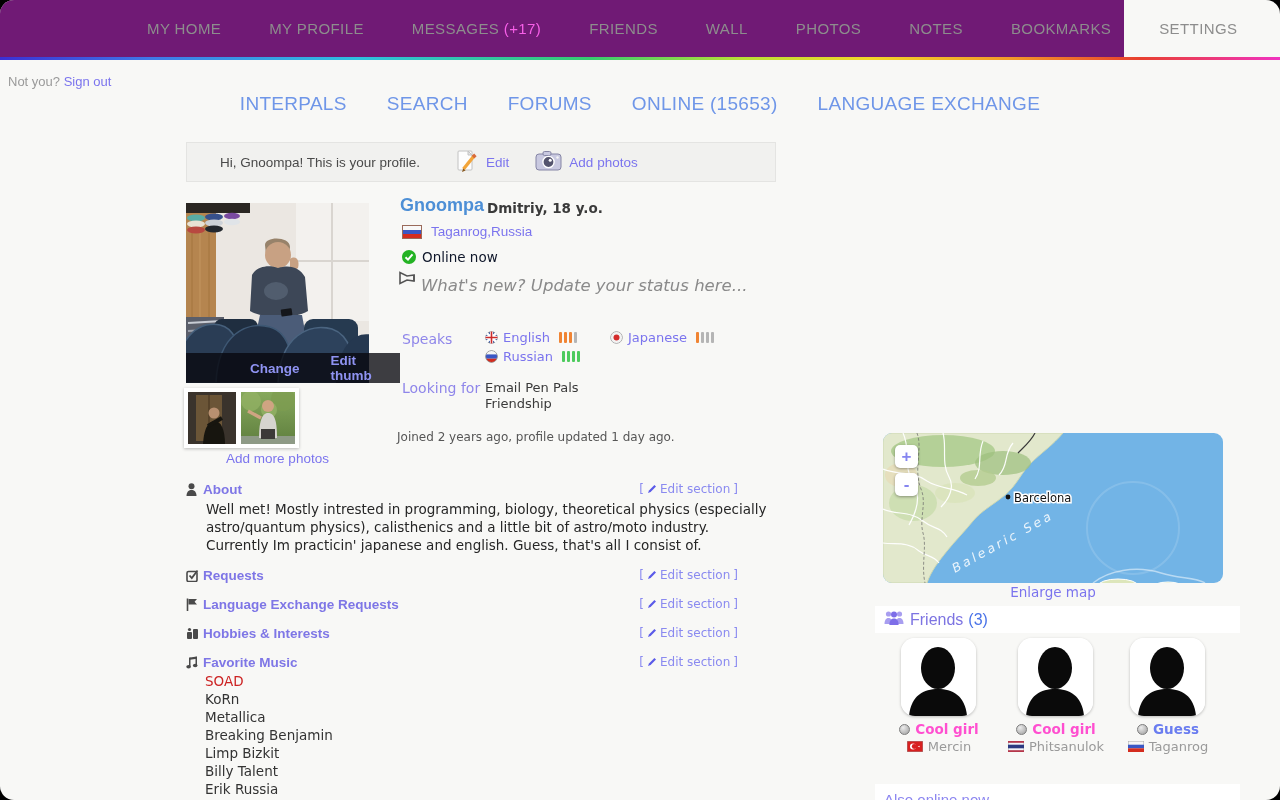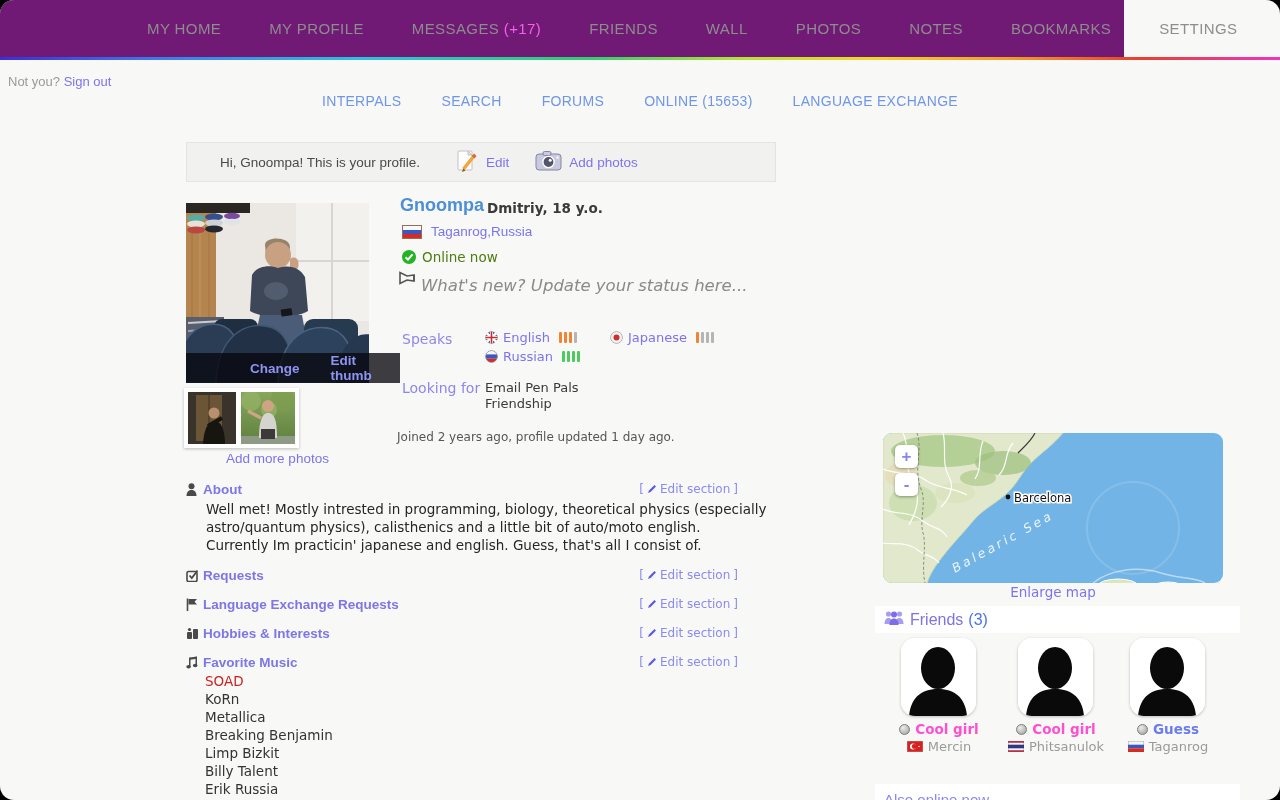--- a/index.html
+++ b/index.html
@@ -11,21 +11,21 @@
   .nav-items{position:absolute;left:147px;top:0;height:57px;display:flex;align-items:center;gap:48px;}
   .nav-item{font-size:15px;color:#8d8d8d;letter-spacing:.4px;white-space:nowrap;cursor:pointer;}
   .nav-badge{color:#f75fe8;}
   .rainbow{position:absolute;left:0;top:57px;width:1280px;height:3px;
     background:linear-gradient(90deg,#3b2fd4 0%,#3f7ae8 12%,#2fc0e0 28%,#35cc70 46%,#b8e036 58%,#f2d629 68%,#f29a29 79%,#e8402e 89%,#f033c0 100%);}
 
   .session{position:absolute;left:8px;top:74px;font-size:13px;color:#9a9a9a;}
   .link{color:#7b74ee;cursor:pointer;text-decoration:none;}
 
   .subnav{position:absolute;left:0;top:93px;width:1280px;display:flex;justify-content:center;gap:40px;}
-  .subnav-item{font-size:14px;color:#6f96e8;letter-spacing:.3px;cursor:pointer;white-space:nowrap;}
+  .subnav-item{font-size:19px;color:#6f96e8;letter-spacing:.3px;cursor:pointer;white-space:nowrap;}
 
   
   .greet-bar{position:absolute;left:186px;top:142px;width:590px;height:40px;background:#f1f1ef;
     border:1px solid #e4e4e2;box-sizing:border-box;display:flex;align-items:center;}
   .greet-text{margin-left:33px;font-size:13.5px;color:#4a4a4a;}
   .greet-bar .icon-page{margin-left:36px;}
   .greet-bar .lnk1{margin-left:7px;font-size:13.5px;}
   .greet-bar .icon-cam{margin-left:26px;}
   .greet-bar .lnk2{margin-left:7px;font-size:13.5px;}
 
@@ -42,21 +42,21 @@
   .add-more{position:absolute;left:186px;top:451px;width:183px;text-align:center;font-size:13.5px;}
 
   
   .username{position:absolute;left:400px;top:195px;font-size:18px;font-weight:bold;color:#4d8fd6;cursor:pointer;}
   .name-age{position:absolute;left:487px;top:200px;font-size:13.5px;font-weight:bold;color:#3a3a3a;
     font-family:"DejaVu Sans",sans-serif;}
   .flag-row{position:absolute;left:402px;top:224px;display:flex;align-items:center;font-size:13.5px;}
   .flag-ru{width:20px;height:14px;border:1px solid #9a6a5a;box-sizing:border-box;margin-right:9px;
     background:linear-gradient(180deg,#f8f8f8 0 33%,#3a57c4 33% 66%,#d42c1e 66% 100%);}
   .online-row{position:absolute;left:402px;top:249px;display:flex;align-items:center;gap:6px;}
-  .online-text{font-size:13.5px;color:#4d7c0f;font-family:"DejaVu Sans",sans-serif;}
+  .online-text{font-size:13.5px;color:#0f172a;font-family:"DejaVu Sans",sans-serif;}
   .speaker{position:absolute;left:398px;top:271px;}
   .status{position:absolute;left:421px;top:276px;font-size:16.5px;font-style:italic;color:#8a8a8a;
     font-family:"DejaVu Sans",sans-serif;cursor:text;}
 
   .speaks-label,.looking-label{position:absolute;left:402px;font-size:14px;color:#8f86ea;font-family:"DejaVu Sans",sans-serif;}
   .speaks-label{top:331px;} .looking-label{top:380px;}
   .lang{position:absolute;display:flex;align-items:center;gap:5px;font-size:13px;font-family:"DejaVu Sans",sans-serif;justify-content:center;}
   .lang-en{left:485px;top:330px;} .lang-ja{left:610px;top:330px;} .lang-ru{left:485px;top:349px;}
   .lang-name{color:#7b74ee;cursor:pointer;}
   .bars{display:flex;gap:2px;margin-left:4px;}
@@ -340,21 +340,21 @@
         <span>[</span>
         <svg width="10" height="10" viewBox="0 0 10 10">
           <path d="M1,9 L2,6.4 L7.4,1 L9,2.6 L3.6,8 Z" fill="#5a5ae8"></path>
         </svg>
         <span>Edit section</span>
         <span>]</span>
       </span>
   </div>
   <div class="about">
     <div>Well met! Mostly intrested in programming, biology, theoretical physics (especially</div>
-    <div>astro/quantum physics), calisthenics and a little bit of auto/moto english.</div>
+    <div>astro/quantum physics), calisthenics and a little bit of astro/moto industry.</div>
     <div>Currently Im practicin' japanese and english. Guess, that's all I consist of.</div>
   </div>
 
   <div class="sec sec-req">
     <span class="sec-icon">
         <svg width="13" height="13" viewBox="0 0 13 13">
           <rect x="1" y="2.5" width="10" height="10" rx="1.5" fill="none" stroke="#4a4a4a" stroke-width="1.6"></rect>
           <path d="M3.5,6.5 L5.8,9 L11.5,1.5" fill="none" stroke="#4a4a4a" stroke-width="1.8"></path>
         </svg>
       </span>

